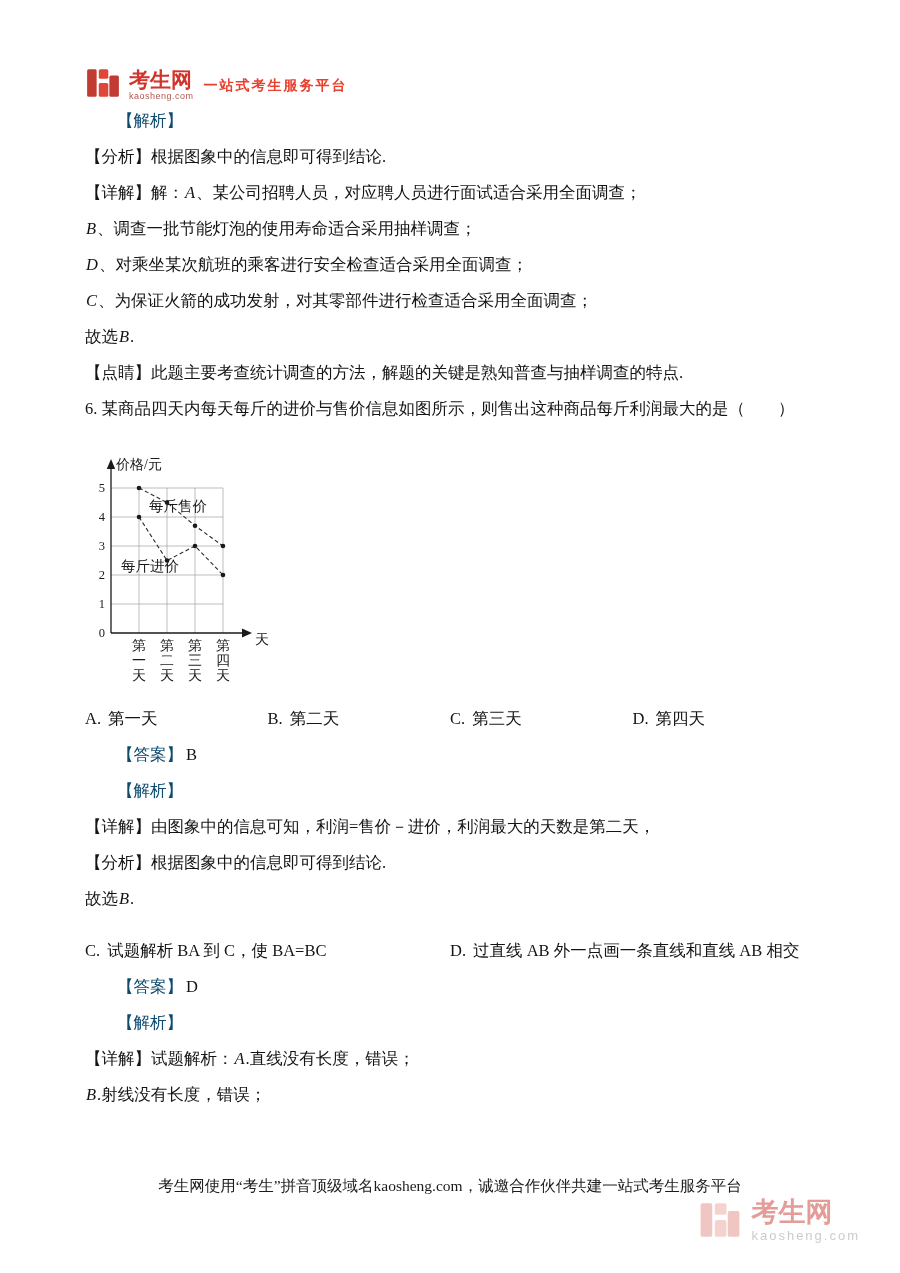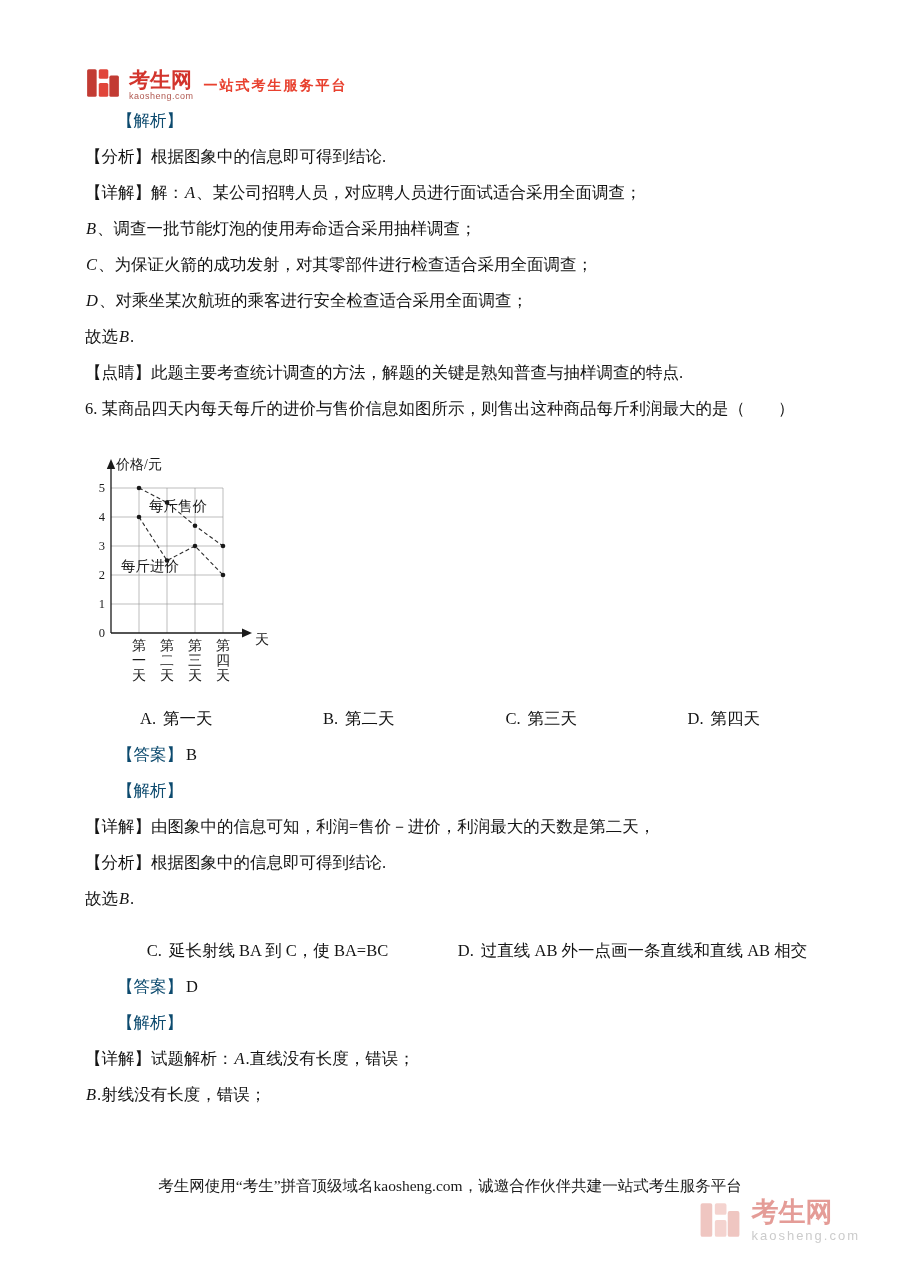--- a/index.html
+++ b/index.html
@@ -16,21 +16,21 @@
   .brand-domain{font-size:9px;color:#b05850;letter-spacing:.5px;margin-top:2px;font-family:"Liberation Sans",sans-serif;}
   .tagline{font-size:14px;font-weight:bold;color:#e8412f;letter-spacing:2px;margin:0 0 6px 10px;font-family:Liberation Mono, monospace;}
 
   
   .line{font-size:16.5px;line-height:20px;margin:0 0 16px;white-space:nowrap;}
   .blue{color:#0c4a6e;margin-left:32px;}
   .it{font-style:italic;font-family:"Liberation Serif",serif;padding:0 1px;}
   .ansletter{margin-left:3px;}
 
   
-  .opt-row{display:flex;font-size:16.5px;line-height:20px;margin:0 0 16px;text-align:center;}
+  .opt-row{display:flex;font-size:16.5px;line-height:20px;margin:0 0 16px;}
   .opt-row.four .opt{width:185px;}
   .opt-row.two .opt{width:365px;}
   .opt .olab{margin-right:7px;}
   #price-chart{display:block;margin-top:34px;margin-bottom:0;}
   .chart-and-gap{margin-bottom:14px;}
   #price-chart .grid{stroke:#909090;stroke-width:.6;fill:none;}
   #price-chart .axis{stroke:#1a1a1a;stroke-width:1.3;}
   #price-chart .axisfill{fill:#1a1a1a;}
   #price-chart text{fill:#1a1a1a;}
   #price-chart .axis-label{font-size:14px;}
@@ -66,22 +66,22 @@
         <span class="brand-name">考生网</span>
         <span class="brand-domain">kaosheng.com</span>
       </div>
       <span class="tagline">一站式考生服务平台</span>
     </div>
 
     <p class="line blue">【解析】</p>
     <p class="line">【分析】根据图象中的信息即可得到结论.</p>
     <p class="line"><span>【详解】解：</span><span class="it">A</span><span>、某公司招聘人员，对应聘人员进行面试适合采用全面调查；</span></p>
     <p class="line"><span class="it">B</span><span>、调查一批节能灯泡的使用寿命适合采用抽样调查；</span></p>
+    <p class="line"><span class="it">D</span><span>、对乘坐某次航班的乘客进行安全检查适合采用全面调查；</span></p>
     <p class="line"><span class="it">C</span><span>、为保证火箭的成功发射，对其零部件进行检查适合采用全面调查；</span></p>
-    <p class="line"><span class="it">D</span><span>、对乘坐某次航班的乘客进行安全检查适合采用全面调查；</span></p>
     <p class="line"><span>故选</span><span class="it">B</span><span>.</span></p>
     <p class="line">【点睛】此题主要考查统计调查的方法，解题的关键是熟知普查与抽样调查的特点.</p>
 
     <p class="line">6. 某商品四天内每天每斤的进价与售价信息如图所示，则售出这种商品每斤利润最大的是（　　）</p>
 
     <div class="chart-and-gap">
       <svg id="price-chart" width="200" height="242" viewBox="0 0 200 242">
         <path id="grid-path" class="grid" d="M54 180 L54 35 M82 180 L82 35 M110 180 L110 35 M138 180 L138 35 M26 151 L138 151 M26 122 L138 122 M26 93 L138 93 M26 64 L138 64 M26 35 L138 35 "></path>
         <line class="axis" x1="26" y1="180" x2="26" y2="13"></line>
         <polygon class="axisfill" points="26,6 21.8,16 30.2,16"></polygon>
@@ -124,21 +124,21 @@
     <p class="line"><span class="blue">【答案】</span><span class="ansletter">B</span></p>
     <p class="line blue">【解析】</p>
     <p class="line">【详解】由图象中的信息可知，利润=售价－进价，利润最大的天数是第二天，</p>
     <p class="line">【分析】根据图象中的信息即可得到结论.</p>
     <p class="line"><span>故选</span><span class="it">B</span><span>.</span></p>
 
 
     <div class="opt-row two">
     </div>
     <div class="opt-row two">
-      <div class="opt"><span class="olab">C.</span><span>延长射线 BA 到 C，使 BA=BC</span></div>
+      <div class="opt"><span class="olab">C.</span><span>试题解析 BA 到 C，使 BA=BC</span></div>
       <div class="opt"><span class="olab">D.</span><span>过直线 AB 外一点画一条直线和直线 AB 相交</span></div>
     </div>
 
     <p class="line"><span class="blue">【答案】</span><span class="ansletter">D</span></p>
     <p class="line blue">【解析】</p>
     <p class="line"><span>【详解】试题解析：</span><span class="it">A</span><span>.直线没有长度，错误；</span></p>
     <p class="line"><span class="it">B</span><span>.射线没有长度，错误；</span></p>
 
   </div>
 

